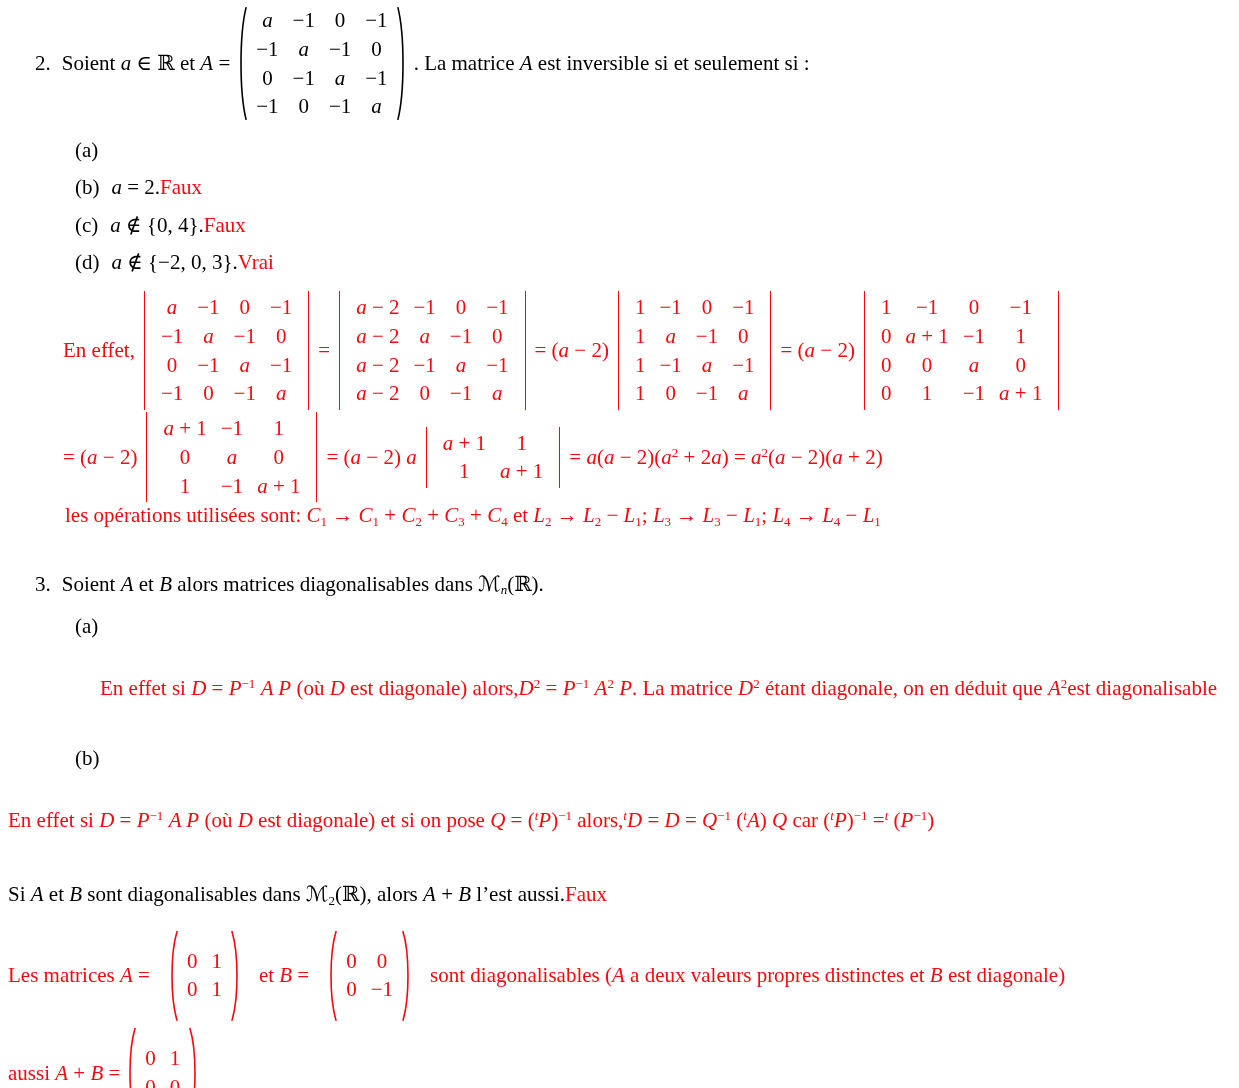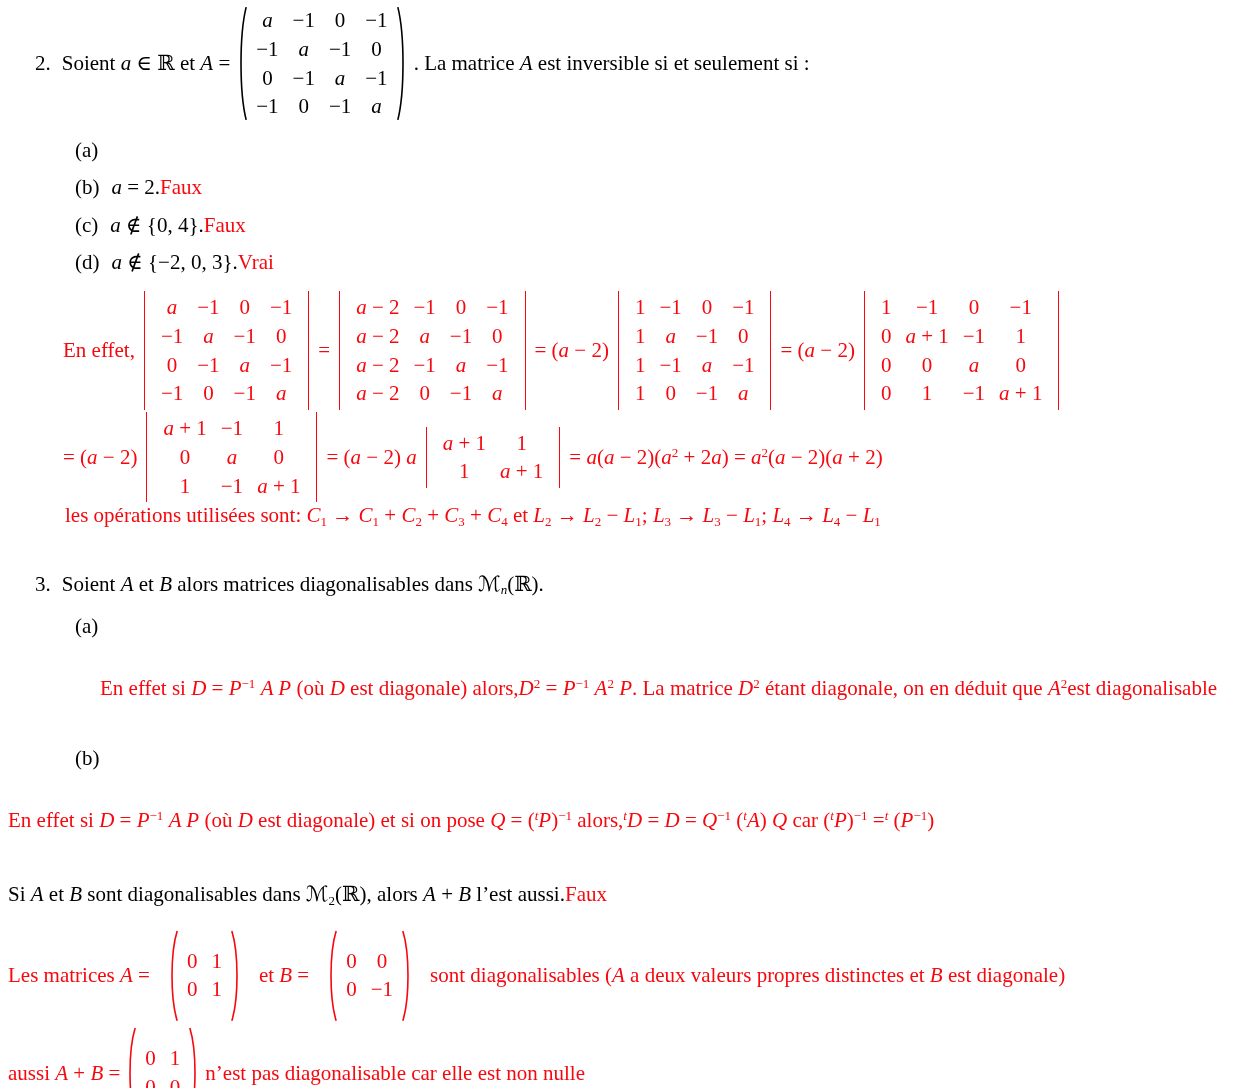--- a/index.html
+++ b/index.html
@@ -289,17 +289,16 @@
           <span class="mgrid" style="grid-template-columns: repeat(2, auto);">
             <span class="cell"><span>0</span></span>
             <span class="cell"><span>1</span></span>
             <span class="cell"><span>0</span></span>
             <span class="cell"><span>0</span></span>
           </span>
           <svg class="paren" viewBox="0 0 12 100" preserveAspectRatio="none">
             <path d="M2 1 C 9.5 25, 9.5 75, 2 99" vector-effect="non-scaling-stroke"></path>
           </svg>
         </span>
-      <span><span class="rm"> n’est pas diagonalisable car elle est non nulle</span></span>
     </div>
   </section>
 
 </div>
 
 </body></html>

